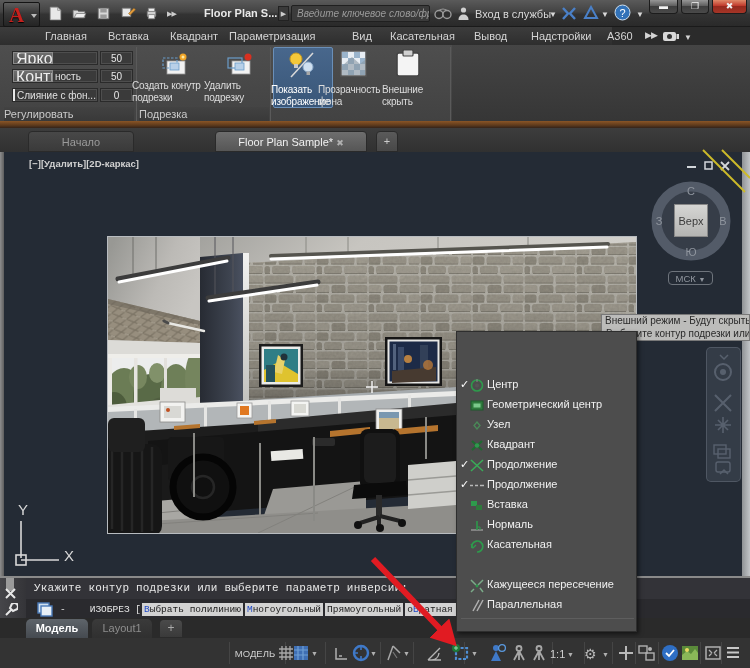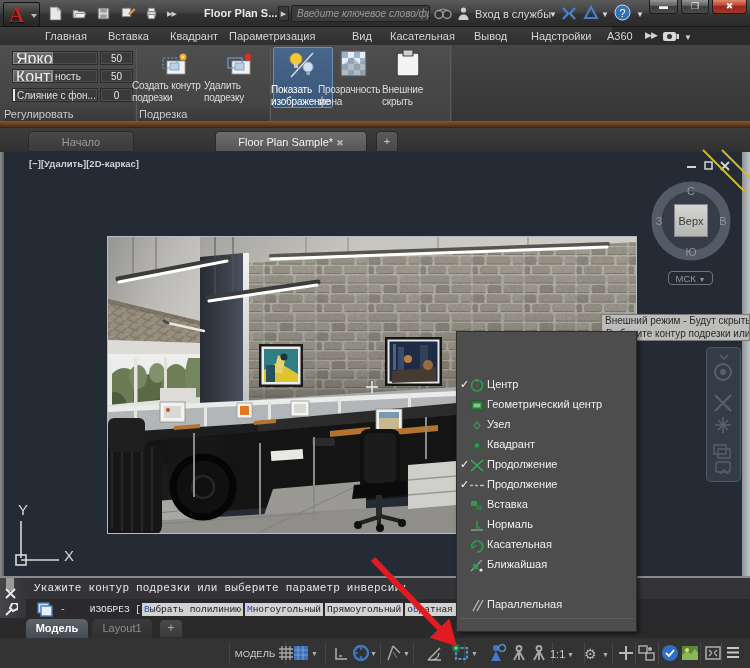--- a/index.html
+++ b/index.html
@@ -667,27 +667,26 @@
         </svg>
         <span class="txt">Нормаль</span>
       </div>
   <div class="oitem" style="top:203px">
         <svg width="16" height="15" viewBox="0 0 16 15">
           <path d="M3 10 a5.5 5.5 0 1 1 5 4" fill="none" stroke="#2e9a4c" stroke-width="1.7"></path>
           <path d="M2 6 l2 4 3 -3" fill="none" stroke="#2e9a4c" stroke-width="1.2"></path>
         </svg>
         <span class="txt">Касательная</span>
       </div>
-  <div class="oitem" style="top:223px">
-        <svg width="16" height="15" viewBox="0 0 16 15">
-          <line x1="2" y1="13" x2="13" y2="2" stroke="#9a9a9a" stroke-width="1.4"></line>
-          <path d="M4 6 l5 5 -5 0 z M9 11 l-5 -5 5 0 z" fill="#2e9a4c"></path>
-          <circle cx="12" cy="12" r="1.6" fill="#e8e8e8"></circle>
-        </svg>
-        <span class="txt">Ближайшая</span>
+  <div class="oitem" style="top:243px">
+        <svg width="16" height="15" viewBox="0 0 16 15">
+          <path d="M2 2 l5 5 M14 2 L9 7 M5 11 l-3 3 M11 10 l3 4" stroke="#7aaa88" stroke-width="1.5"></path>
+          <circle cx="8" cy="8" r="1.4" fill="#2e9a4c"></circle>
+        </svg>
+        <span class="txt">Кажущееся пересечение</span>
       </div>
   <div class="oitem" style="top:263px">
         <svg width="16" height="15" viewBox="0 0 16 15">
           <path d="M4 13 L10 2 M8 13 L14 2" stroke="#b0b0b0" stroke-width="1.5"></path>
         </svg>
         <span class="txt">Параллельная</span>
       </div>
   <div style="position:absolute;left:4px;top:286px;width:173px;height:1px;background:#3a3a3a;border-bottom:1px solid #5e5e5e"></div>
 </div>
 

